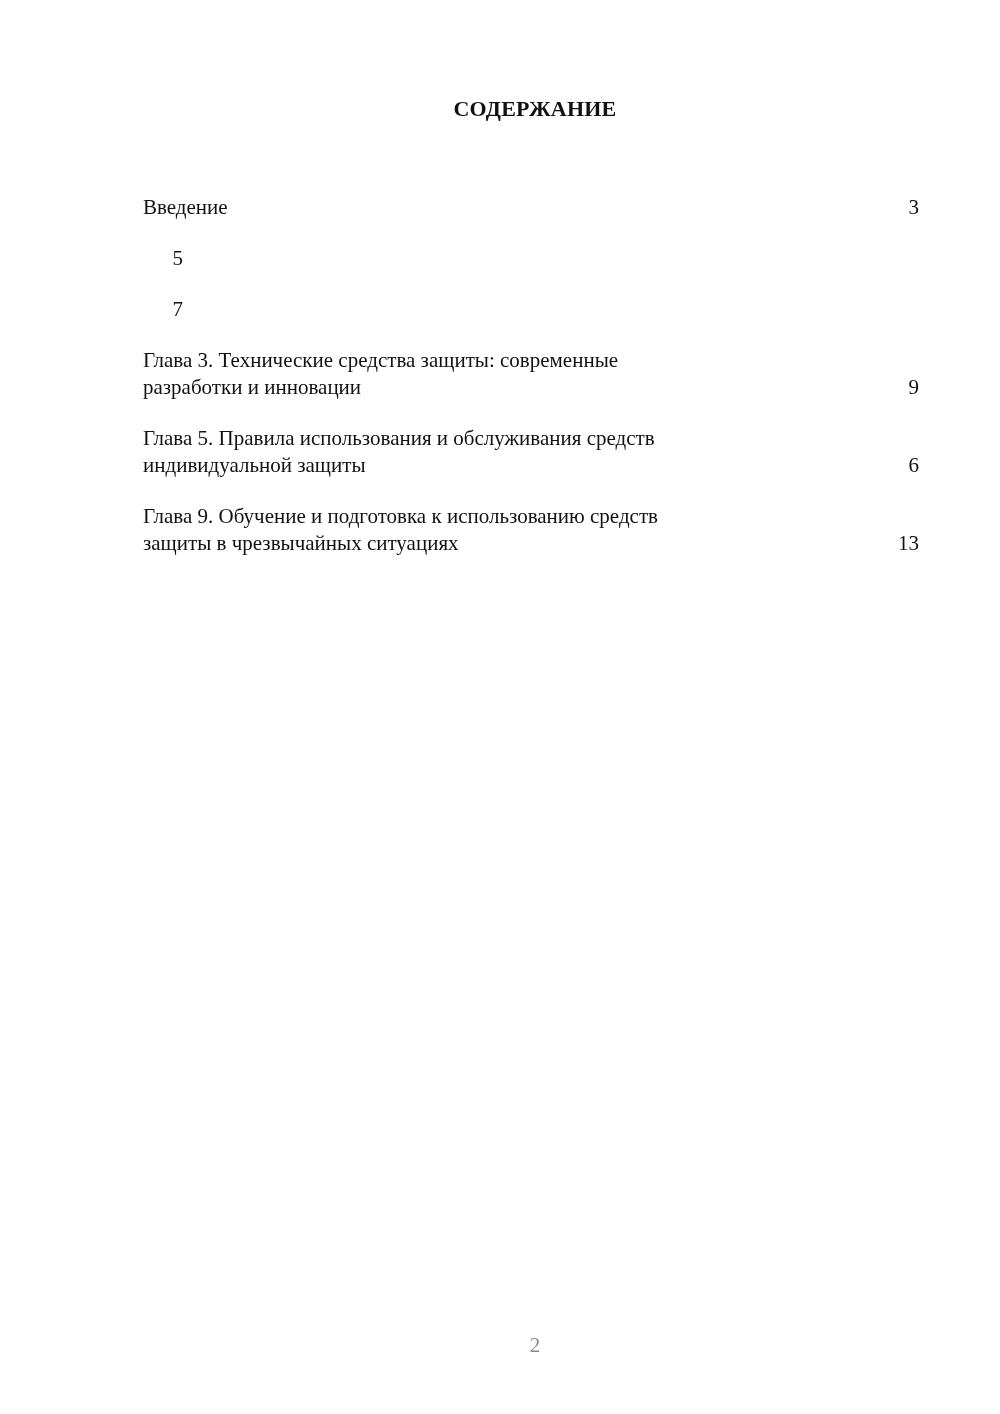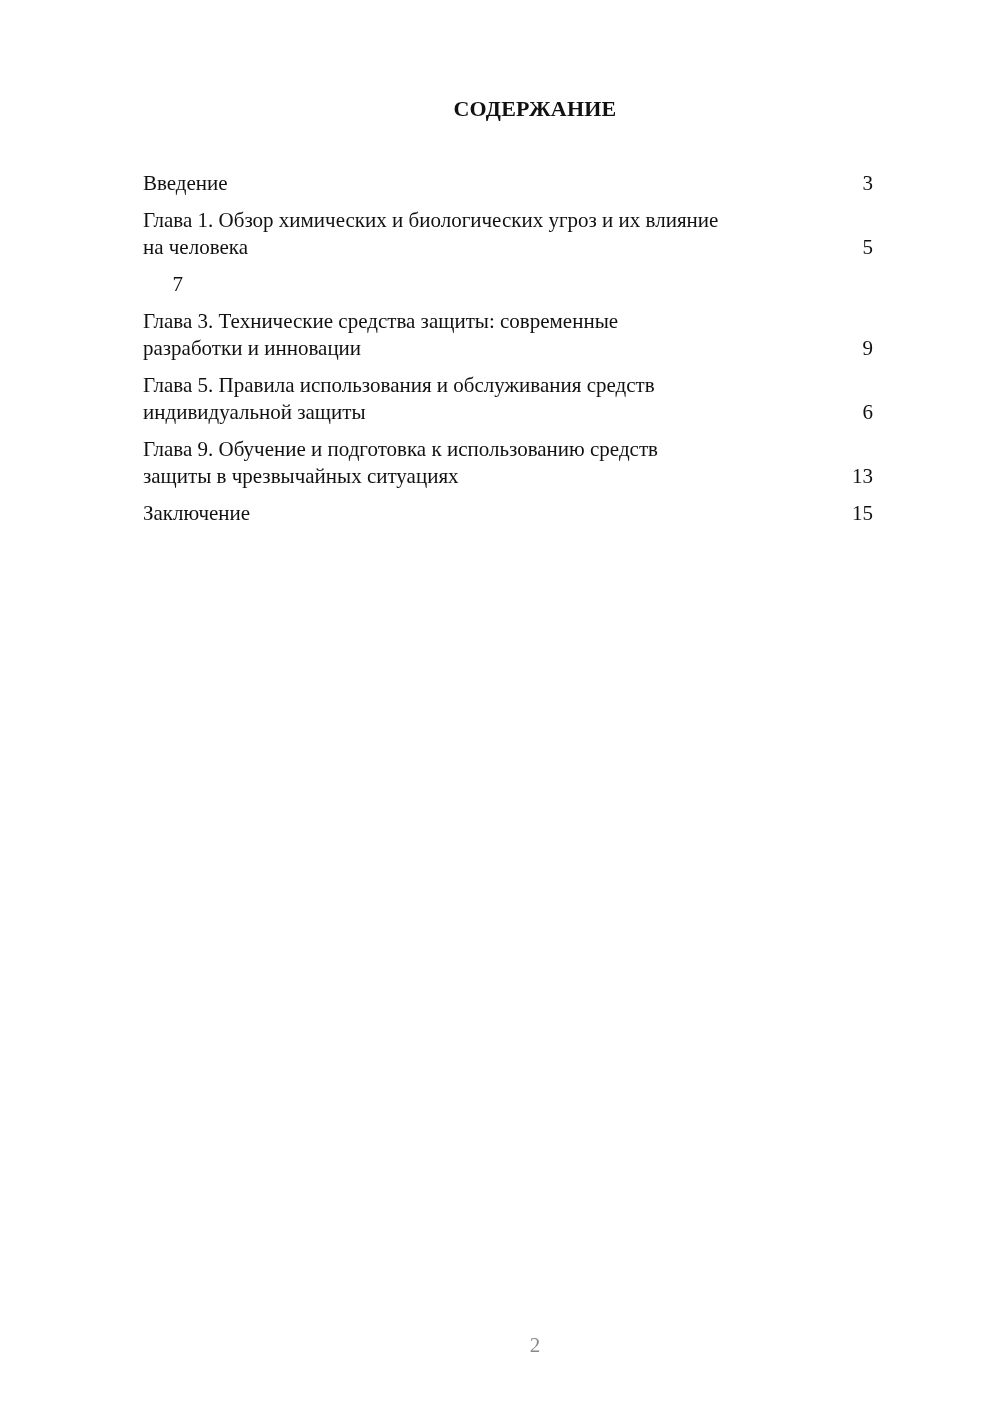--- a/index.html
+++ b/index.html
@@ -26,24 +26,26 @@
       letter-spacing: 0.2px;
     }
     .toc {
       position: absolute;
       top: 170px;
       left: 143px;
       width: 776px;
     }
     .toc-entry {
       display: flex;
+      justify-content: space-between;
       align-items: flex-end;
       font-size: 21px;
       line-height: 27px;
       margin-bottom: 10px;
+      margin-top: 24px;
     }
     .toc-text {
       width: 690px;
       white-space: pre-line;
     }
     .toc-page {
       text-align: right;
       min-width: 40px;
     }
     .page-number {
@@ -60,41 +62,35 @@
 <body>
 
 <div class="page-title">СОДЕРЖАНИЕ</div>
 
 <div class="toc">
   <div class="toc-entry">
     <span class="toc-text">Введение</span>
     <span class="toc-page">3</span>
   </div>
   <div class="toc-entry">
-    <span class="toc-text">Глава 1. Обзор химических и биологических угроз и их влияние
-на человека</span>
     <span class="toc-page">5</span>
   </div>
   <div class="toc-entry">
     <span class="toc-page">7</span>
   </div>
   <div class="toc-entry">
     <span class="toc-text">Глава 3. Технические средства защиты: современные
 разработки и инновации</span>
     <span class="toc-page">9</span>
   </div>
   <div class="toc-entry">
     <span class="toc-text">Глава 5. Правила использования и обслуживания средств
 индивидуальной защиты</span>
     <span class="toc-page">6</span>
   </div>
   <div class="toc-entry">
     <span class="toc-text">Глава 9. Обучение и подготовка к использованию средств
 защиты в чрезвычайных ситуациях</span>
     <span class="toc-page">13</span>
   </div>
-  <div class="toc-entry">
-    <span class="toc-text">Заключение</span>
-    <span class="toc-page">15</span>
-  </div>
 </div>
 
 <div class="page-number">2</div>
 
 </body></html>

